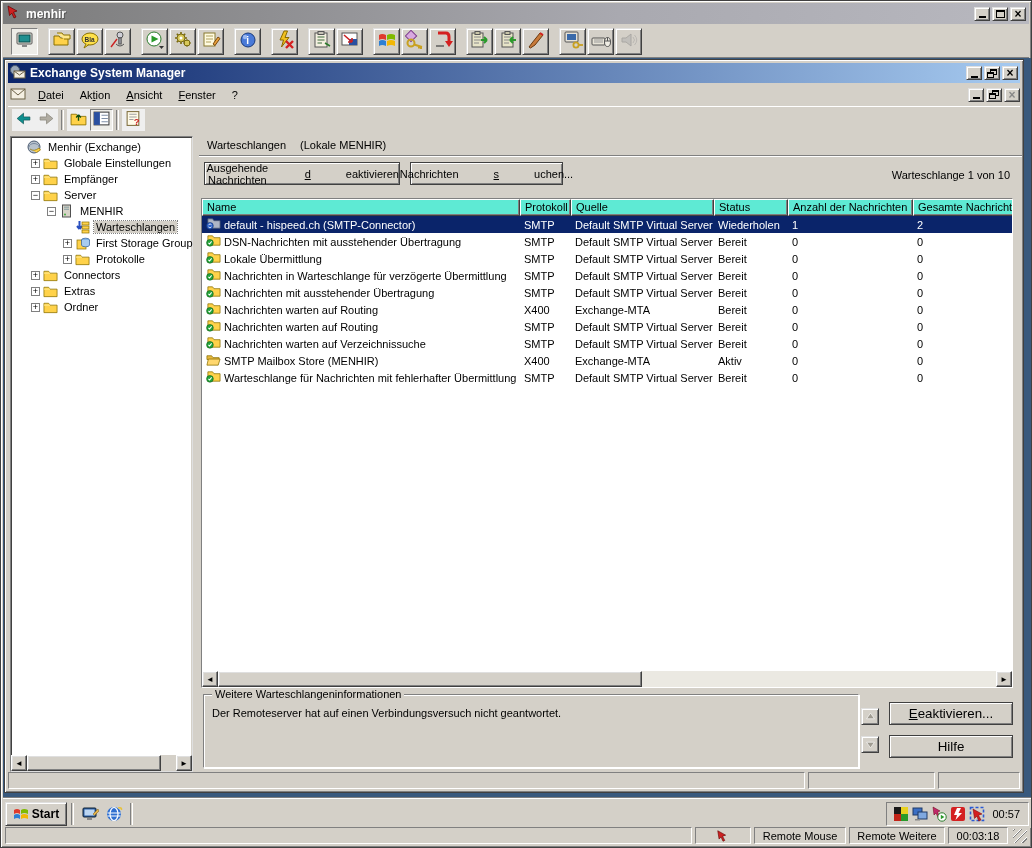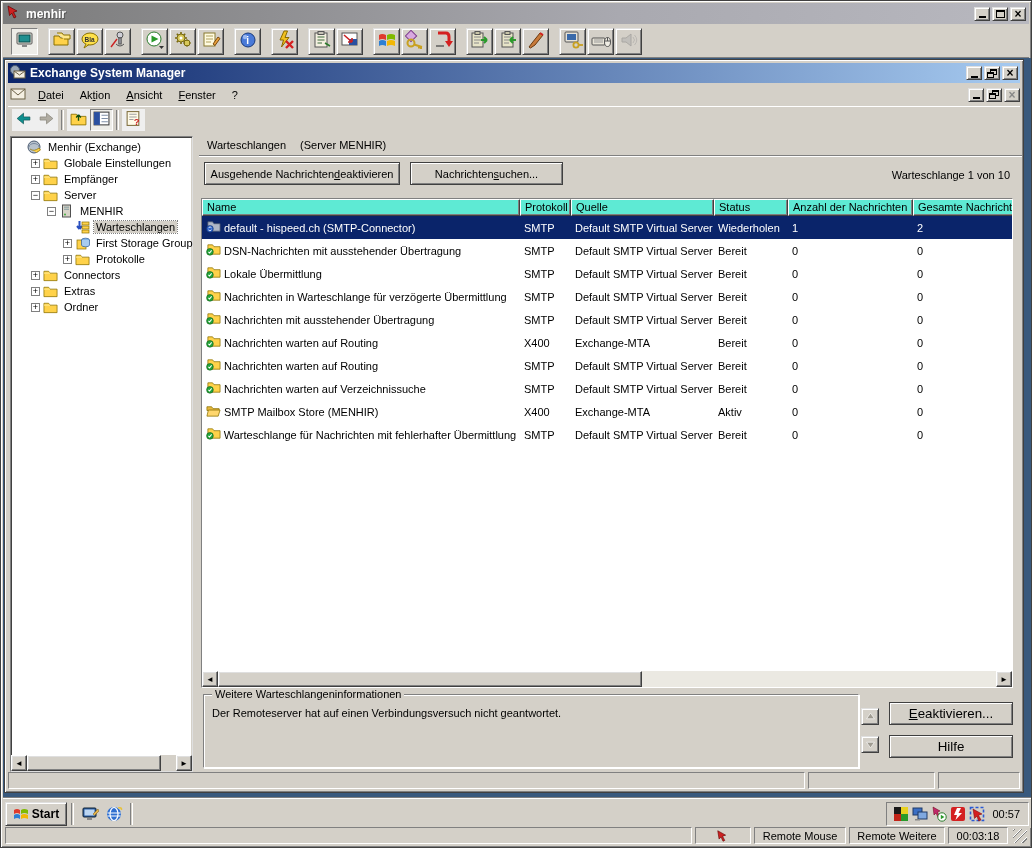--- a/index.html
+++ b/index.html
@@ -71,30 +71,30 @@
   .tree-label { padding:0 2px; }
   .tree-label.sel { background:#d4d0c8; outline:1px dotted #808080; }
 
   
   #splitter { position:absolute; left:188px; top:76px; width:7px; height:636px; background:#d4d0c8; }
   #rightpane { position:absolute; left:194px; top:75px; width:823px; height:637px; background:#d4d0c8; }
   .view-header { position:absolute; left:0; top:0; right:0; height:21px; display:flex; align-items:center;
       padding-left:8px; gap:14px; border-bottom:1px solid #808080; box-shadow:0 1px 0 #fff; }
   .action-btn { position:absolute; height:23px; background:#d4d0c8; border:1px solid #404040;
       box-shadow: inset 1px 1px 0 #fff, inset -1px -1px 0 #808080;
-      display:flex; align-items:center; justify-content:center; font-size:11px; }
+      display:flex; align-items:center; justify-content:center; font-size:11px;gap:35px; }
   .count-label { position:absolute; top:34px; right:12px; }
 
   
   #listview { position:absolute; left:2px; top:63px; width:812px; height:490px; background:#fff;
       border:1px solid; border-color:#808080 #fff #fff #808080; overflow:hidden; }
   .lv-header { display:flex; height:17px; background:#d4d0c8; }
   .lv-h { border:1px solid; border-color:#fff #404040 #404040 #fff; box-shadow:inset -1px -1px 0 #808080;
       background:#5eead4; padding:1px 4px; white-space:nowrap; overflow:hidden; flex:none; }
-  .lv-row { display:flex; height:23px; align-items:center; white-space:nowrap; }
+  .lv-row { display:flex; height:17px; align-items:center; white-space:nowrap; }
   .lv-row.sel { background:#0a246a; color:#fff; }
   .lv-c { padding:0 4px; overflow:hidden; flex:none; display:flex; align-items:center; gap:3px; }
   .lv-c svg { width:15px; height:13px; flex:none; }
   .hscroll { position:absolute; left:0; right:0; bottom:0; height:16px; background:#ebe9e2; display:flex; }
   .sb-btn { width:16px; height:16px; flex:none; display:flex; align-items:center; justify-content:center;
       font-size:8px; color:#000; background:#d4d0c8; border:1px solid; border-color:#fff #404040 #404040 #fff;
       box-shadow:inset -1px -1px 0 #808080, inset 1px 1px 0 #dfdfdf; }
   .sb-thumb { height:16px; background:#d4d0c8; border:1px solid; border-color:#fff #404040 #404040 #fff;
       box-shadow:inset -1px -1px 0 #808080, inset 1px 1px 0 #dfdfdf; }
   .sb-track { flex:1; }
@@ -509,21 +509,21 @@
           <span class="sb-thumb" style="width:134px;"></span>
           <span class="sb-track"></span>
           <span class="sb-btn">►</span>
         </div>
       </div>
       <div id="splitter"></div>
 
       <div id="rightpane">
         <div class="view-header">
           <span>Warteschlangen</span>
-          <span>(Server MENHIR)</span>
+          <span>(Lokale MENHIR)</span>
         </div>
 
         <button class="action-btn" style="left:5px; top:27px; width:196px;" id="btn-disable">
             <span>Ausgehende Nachrichten </span>
             <span class="u">d</span>
             <span>eaktivieren</span>
           </button>
         <button class="action-btn" style="left:211px; top:27px; width:153px;" id="btn-find">
             <span>Nachrichten </span>
             <span class="u">s</span>
@@ -759,21 +759,21 @@
                   <span>Aktiv</span>
                 </span>
                 <span class="lv-c" style="width: 125px;">
                   <span>0</span>
                 </span>
                 <span class="lv-c" style="width: 120px;">
                   <span>0</span>
                 </span>
               </div>
               <div class="lv-row">
-                <span class="lv-c" style="width: 318px; justify-content: center;">
+                <span class="lv-c" style="width: 318px;">
                   <span><svg viewBox="0 0 16 13" width="15" height="13">
                       <path d="M2 1.5 h5 l1.5 2 H15 v8 H2 Z" fill="#ffd24a" stroke="#8a7000" stroke-width="0.8"></path>
                       <circle cx="4.2" cy="9" r="3.6" fill="#23a33a" stroke="#0c5a18" stroke-width="0.6"></circle>
                       <path d="M2.6 9 l1.2 1.3 2.2-2.8" stroke="#fff" stroke-width="1.1" fill="none"></path>
                     </svg></span>
                   <span>Warteschlange für Nachrichten mit fehlerhafter Übermittlung</span>
                 </span>
                 <span class="lv-c" style="width: 51px;">
                   <span>SMTP</span>
                 </span>

